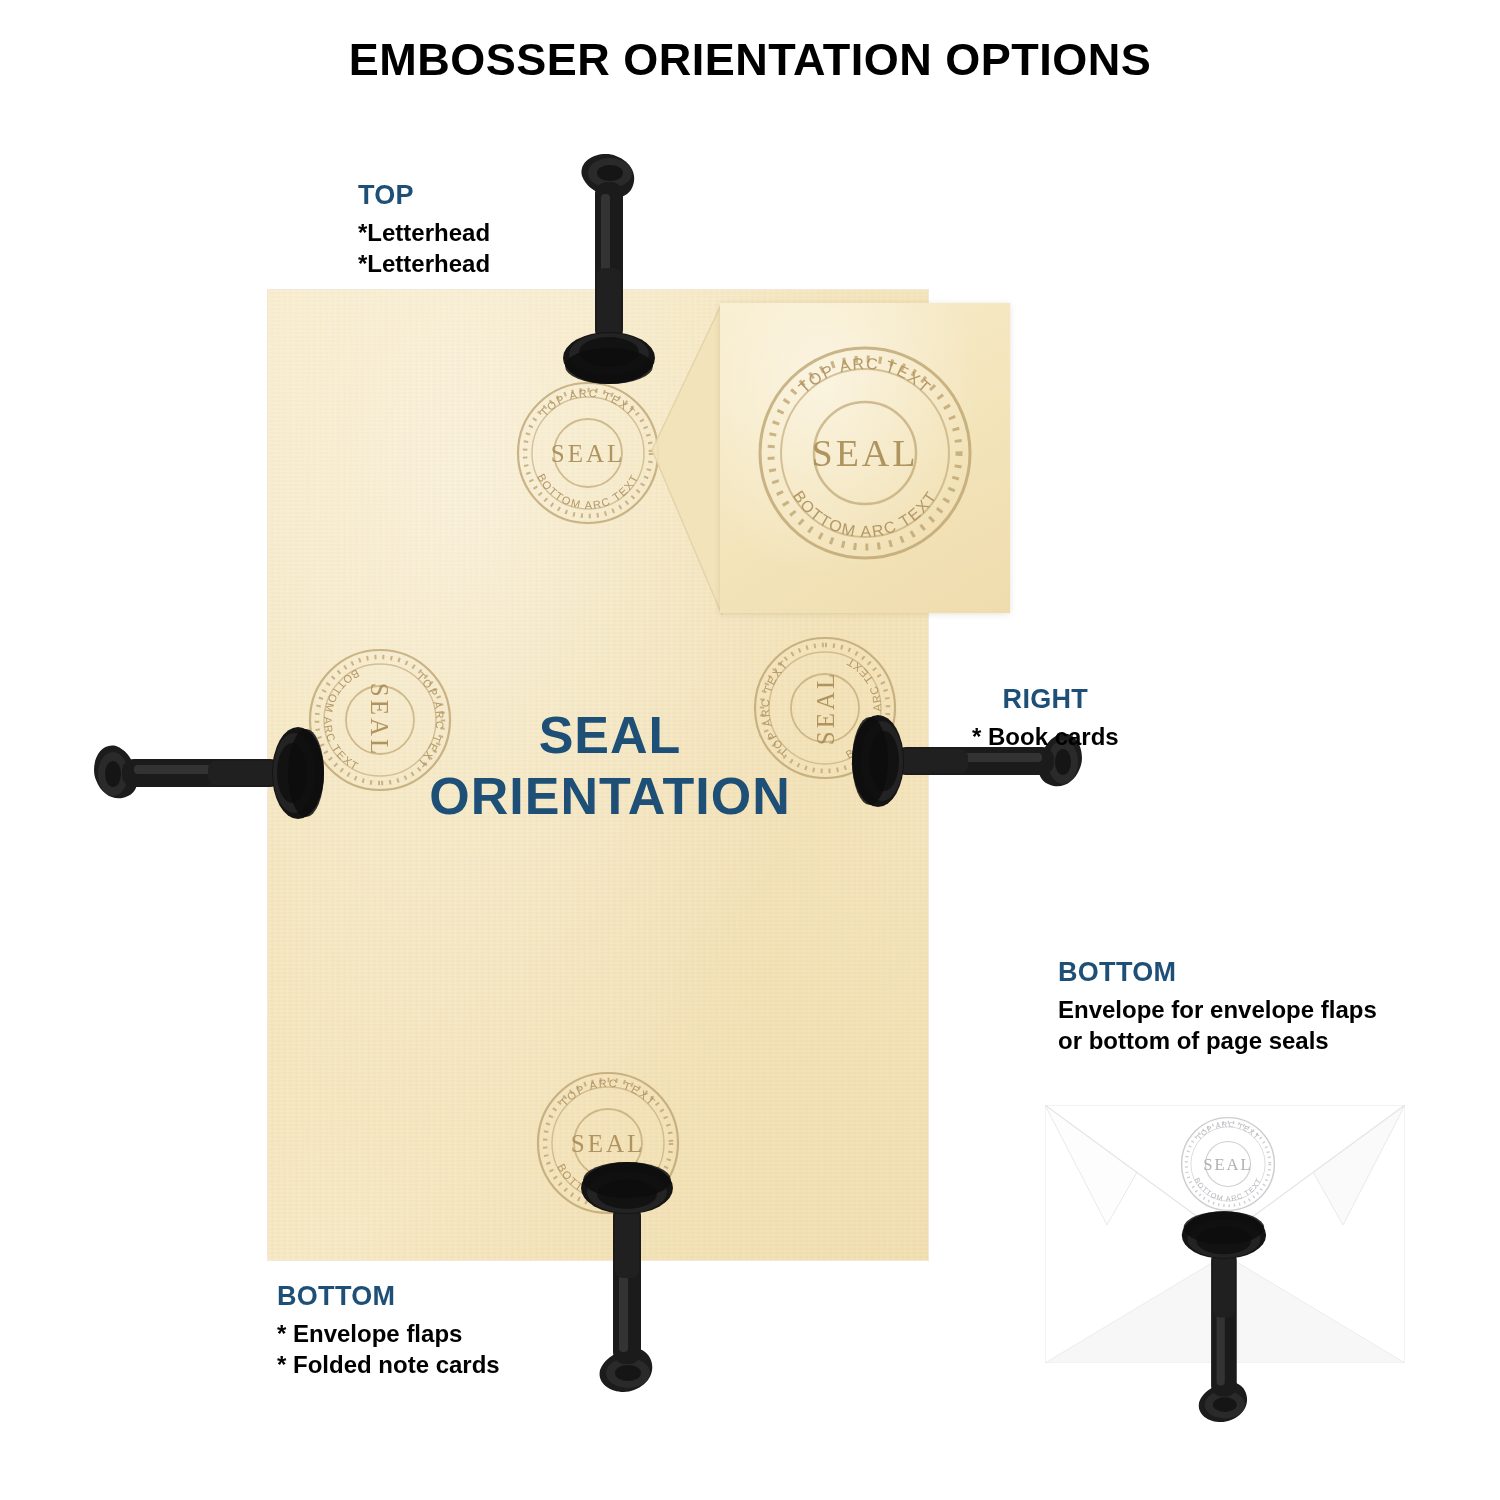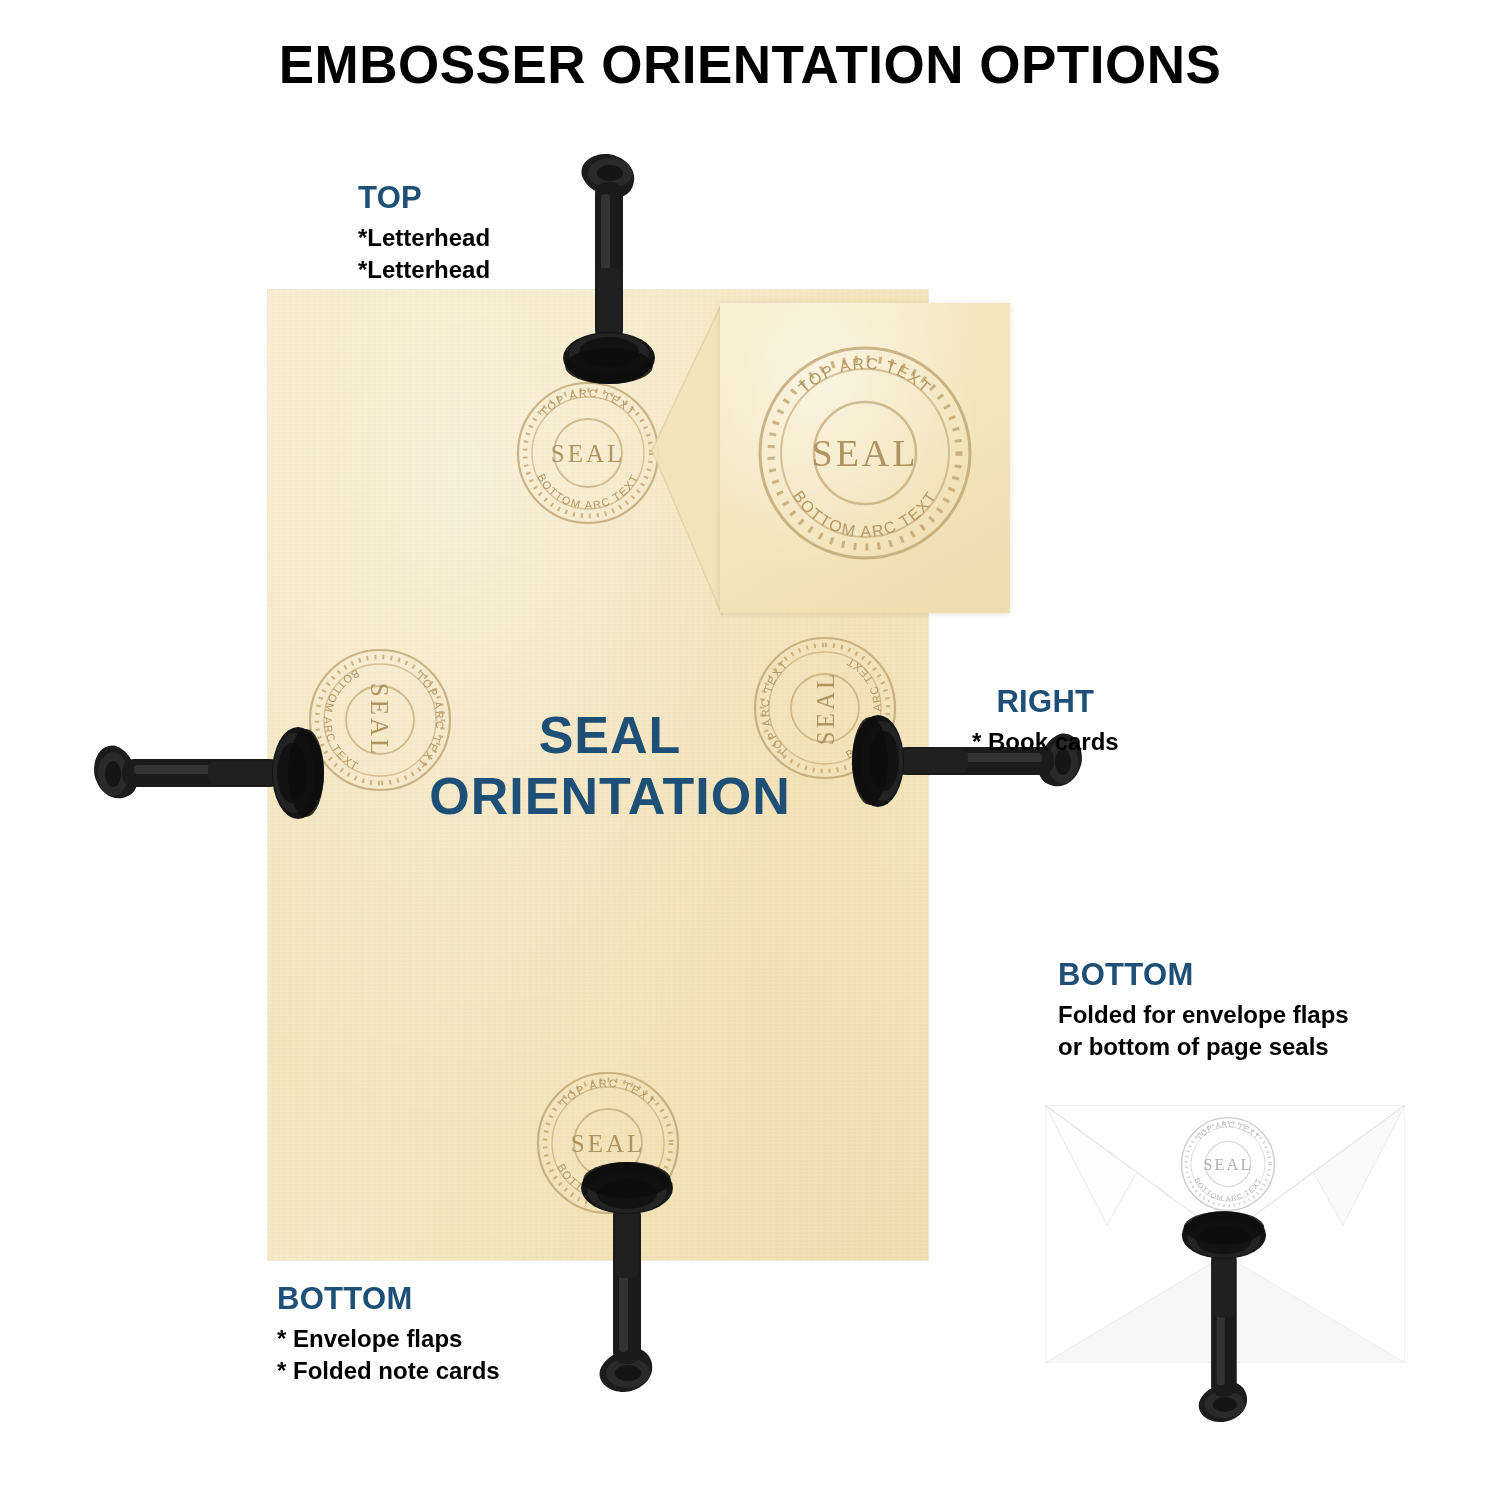--- a/index.html
+++ b/index.html
@@ -19,21 +19,21 @@
     inset: 0;
   }
 
   
   .title {
     position: absolute;
     top: 34px;
     left: 0;
     width: 100%;
     text-align: center;
-    font-size: 53px;
+    font-size: 45px;
     font-weight: bold;
     letter-spacing: 0.5px;
     color: #000000;
   }
 
   
   .paper {
     position: absolute;
     left: 268px;
     top: 290px;
@@ -126,21 +126,21 @@
   
   .label {
     position: absolute;
     color: #000000;
     font-size: 24px;
     font-weight: bold;
     line-height: 1.32;
   }
   .label .hd {
     color: #1d4f77;
-    font-size: 31px;
+    font-size: 27px;
     font-weight: bold;
     letter-spacing: .3px;
     display: block;
     margin-bottom: 3px;
   }
   .label-top    { left: 358px; top: 178px; }
   .label-left   { left: 55px;  top: 697px; }
   .label-right  { left: 972px; top: 682px; text-align: center; }
   .label-bottom { left: 277px; top: 1279px; }
   .label-bottom2{ left: 1058px; top: 955px; }
@@ -386,17 +386,17 @@
   </div>
 
   <div class="label label-bottom">
     <span class="hd">BOTTOM</span>
     <span>* Envelope flaps</span><br>
     <span>* Folded note cards</span>
   </div>
 
   <div class="label label-bottom2">
     <span class="hd">BOTTOM</span>
-    <span>Folded for envelope flaps</span><br>
+    <span>Envelope for envelope flaps</span><br>
     <span>or bottom of page seals</span>
   </div>
 
 </div>
 
 </body></html>

